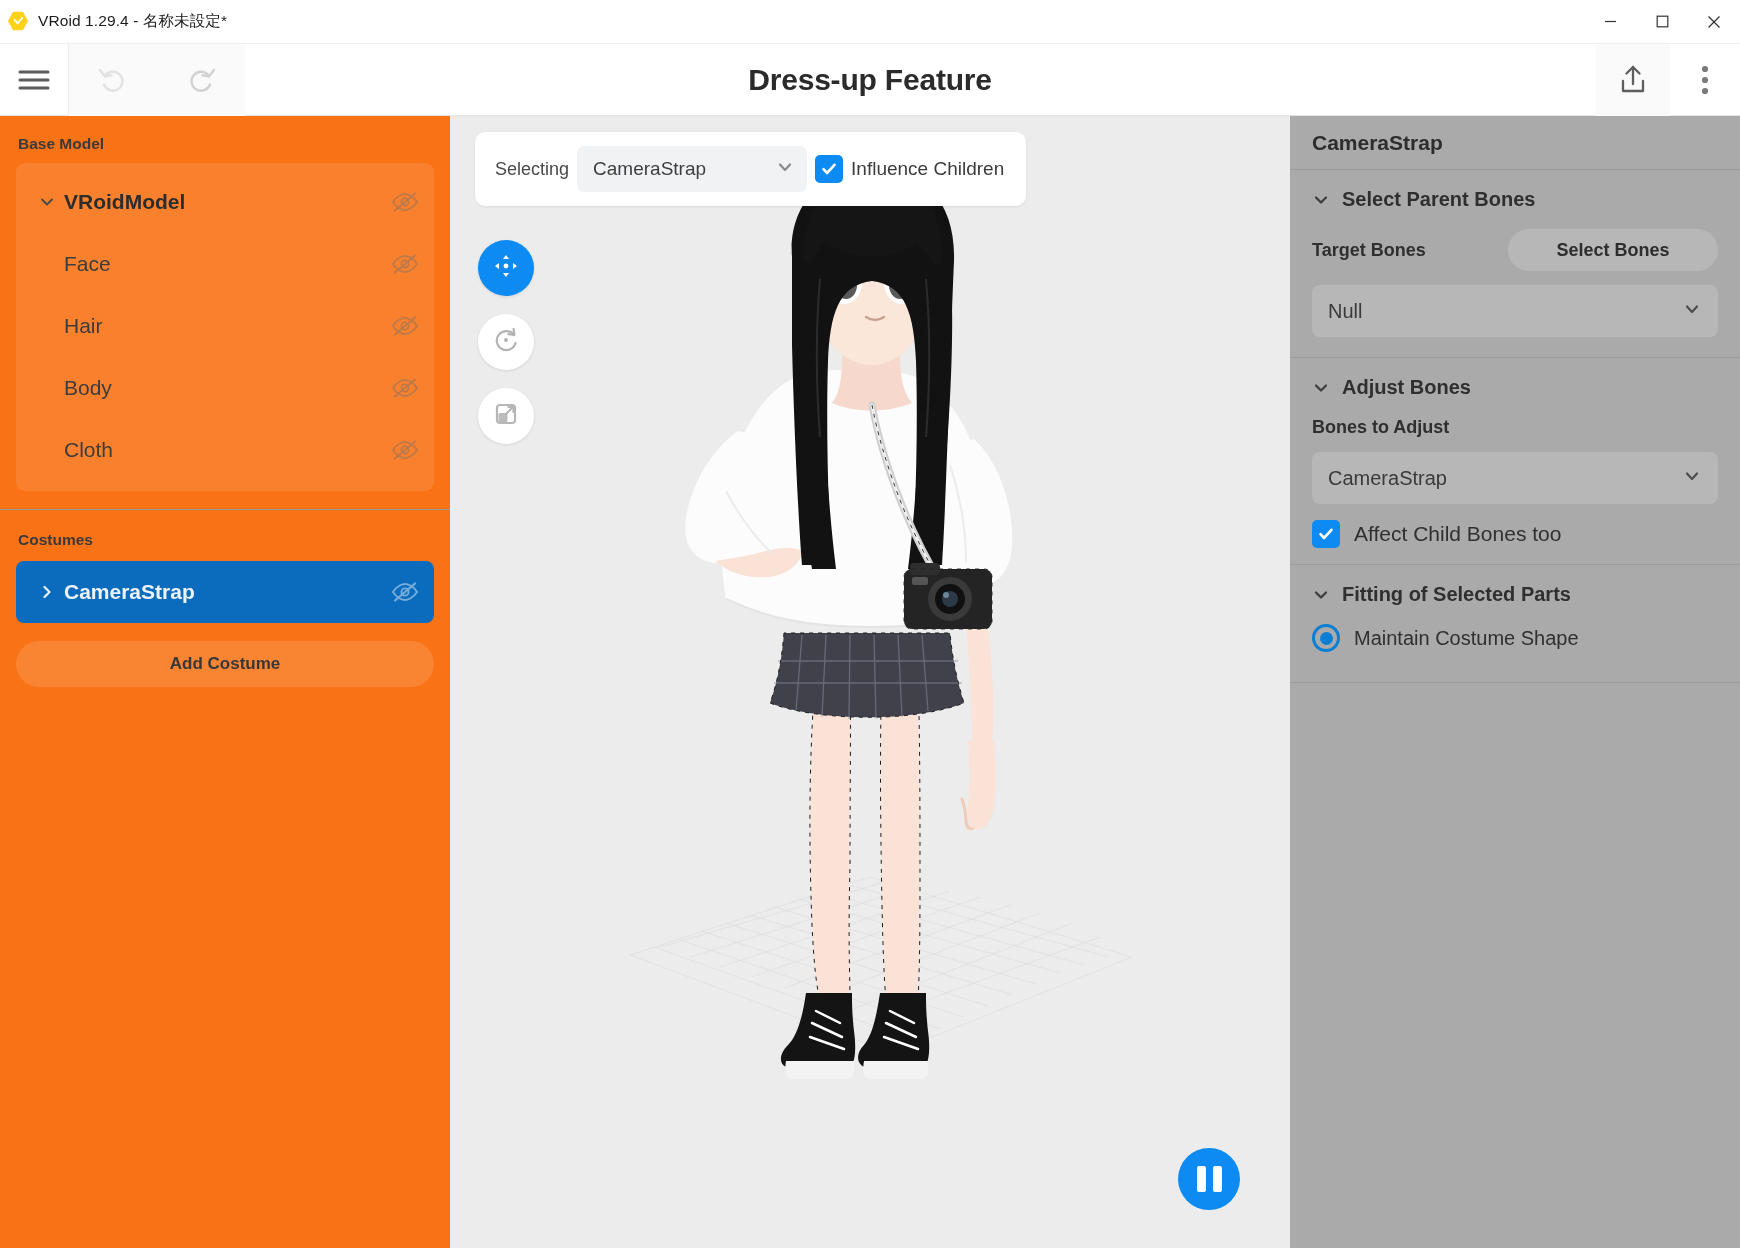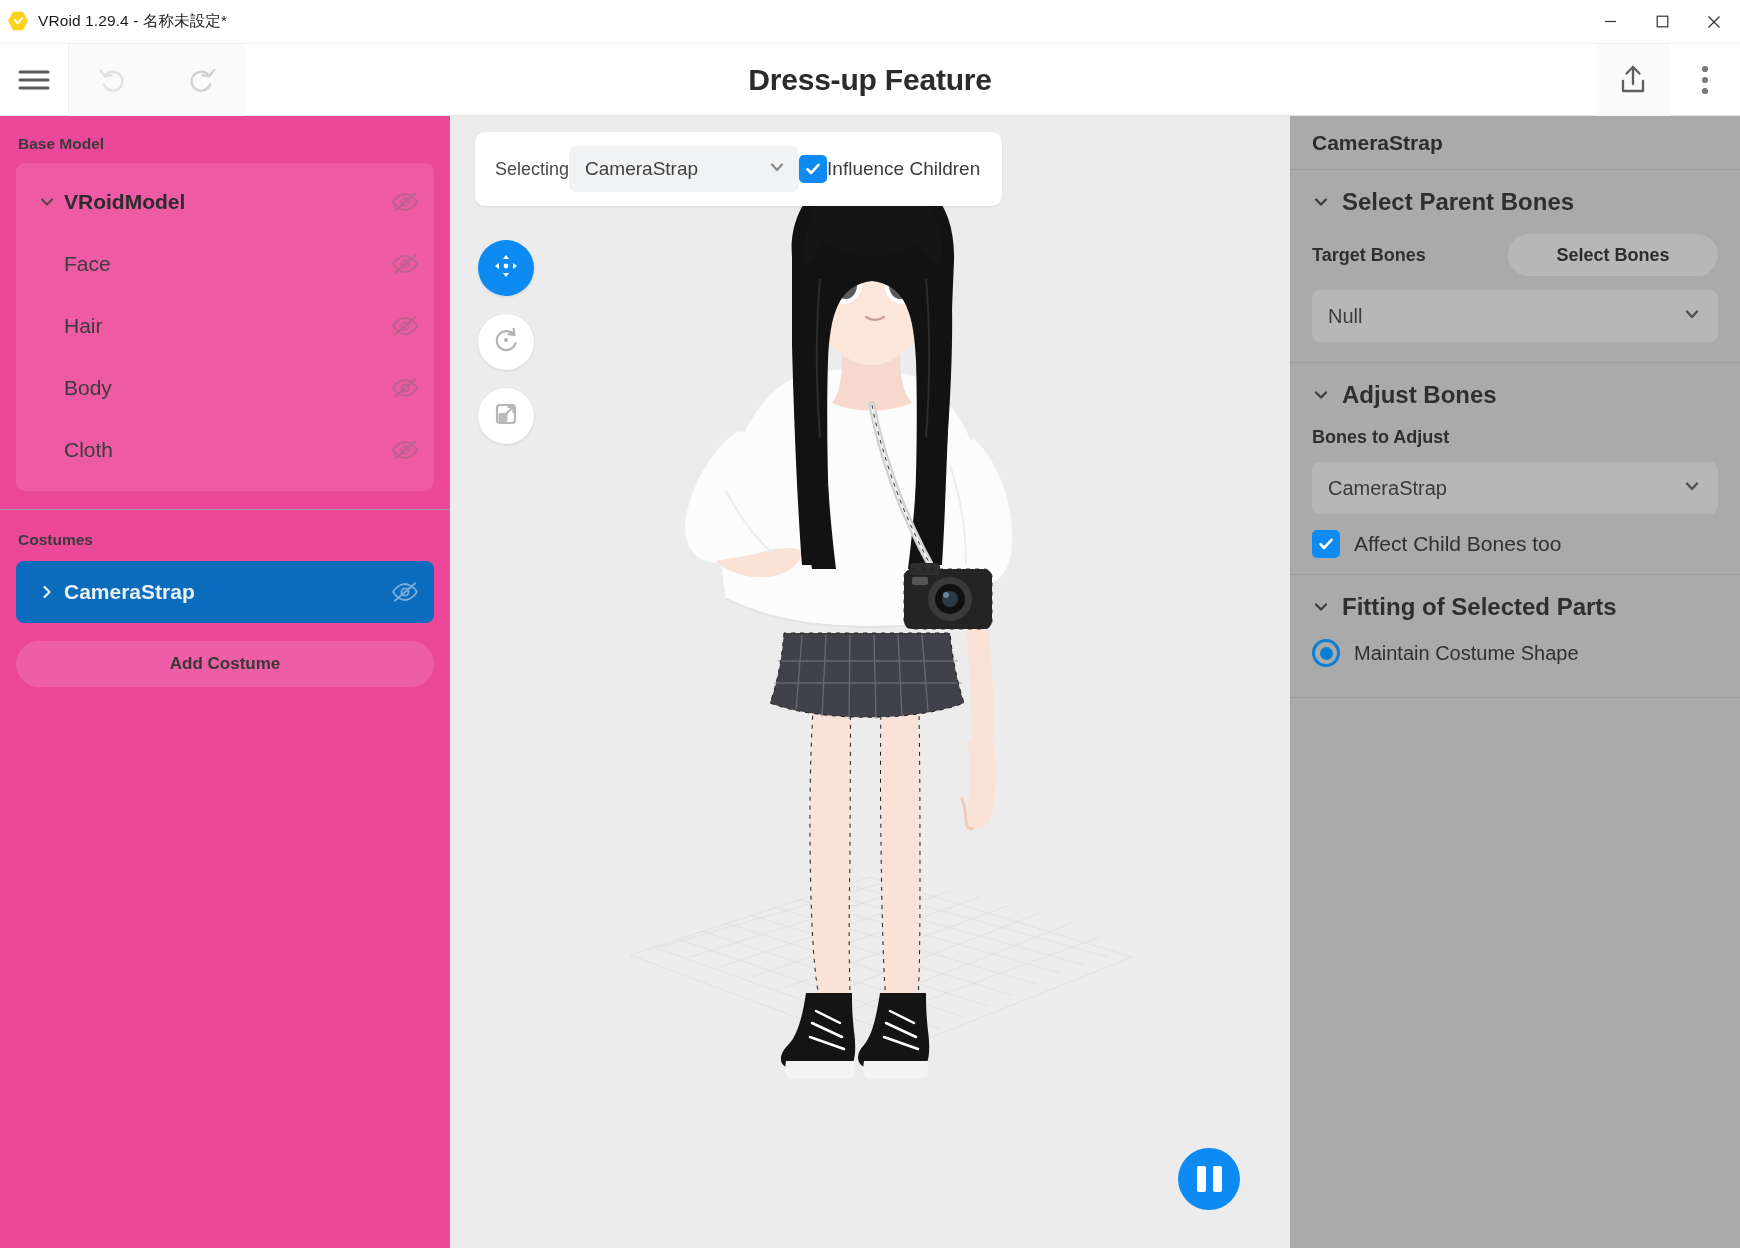--- a/index.html
+++ b/index.html
@@ -61,21 +61,21 @@
   }
   .tb-more {
     width: 70px; height: 72px; display: flex; align-items: center; justify-content: center;
   }
 
   
   .body-row { flex: 1; display: flex; min-height: 0; }
 
   
   .sidebar-left {
-    width: 450px; min-width: 450px; background: #ec4899;
+    width: 450px; min-width: 450px; background: #f97316;
     display: flex; flex-direction: column;
   }
   .panel-sec-title {
     font-size: 15.5px; font-weight: bold; color: #3a3a3a;
     padding: 19px 0 10px 18px;
   }
   .tree-card {
     margin: 0 16px; background: rgba(255,255,255,0.10);
     border-radius: 9px; padding: 8px 0 10px 0;
   }
@@ -106,21 +106,21 @@
     font-size: 17px; font-weight: bold; color: #383838;
   }
 
   
   .viewport {
     flex: 1; position: relative; background: #ececec; overflow: hidden;
   }
   .select-bar {
     position: absolute; left: 25px; top: 16px;
     height: 74px; background: #ffffff; border-radius: 10px;
-    display: flex; align-items: center; padding: 0 22px 0 20px; gap: 0;
+    display: flex; align-items: center; padding: 0 22px 0 20px; gap: 8px;
     box-shadow: 0 1px 3px rgba(0,0,0,0.07);
   }
   .select-bar .lbl { font-size: 18px; color: #4a4a4a; }
   .sel-dropdown {
     width: 230px; height: 46px; background: #f1f2f4; border-radius: 7px;
     display: flex; align-items: center; justify-content: space-between;
     padding: 0 12px 0 16px; font-size: 19px; color: #3f3f3f;
   }
   .cbox {
     width: 28px; height: 28px; border-radius: 5px; border: 3px solid #0d8bf2;
@@ -153,21 +153,21 @@
     display: flex; flex-direction: column;
   }
   .rp-header {
     height: 54px; display: flex; align-items: center; padding-left: 22px;
     font-size: 21px; font-weight: bold; color: #2d2d2d;
     border-bottom: 1px solid #9c9c9c;
   }
   .rp-section { padding: 18px 22px 16px 22px; border-bottom: 1px solid #9c9c9c; }
   .rp-sec-head {
     display: flex; align-items: center; gap: 12px;
-    font-size: 24px; font-weight: bold; color: #2f2f2f; margin-bottom: 18px;
+    font-size: 20px; font-weight: bold; color: #2f2f2f; margin-bottom: 18px;
   }
   .rp-sec-head .chev { color: #3c3c3c; display: flex; }
   .rp-row { display: flex; align-items: center; justify-content: space-between; margin-bottom: 14px; }
   .rp-label { font-size: 18px; font-weight: bold; color: #2f2f2f; }
   .rp-btn {
     min-width: 210px; height: 42px; border-radius: 21px;
     background: rgba(255,255,255,0.16);
     display: flex; align-items: center; justify-content: center;
     font-size: 18px; font-weight: bold; color: #2d2d2d;
   }

